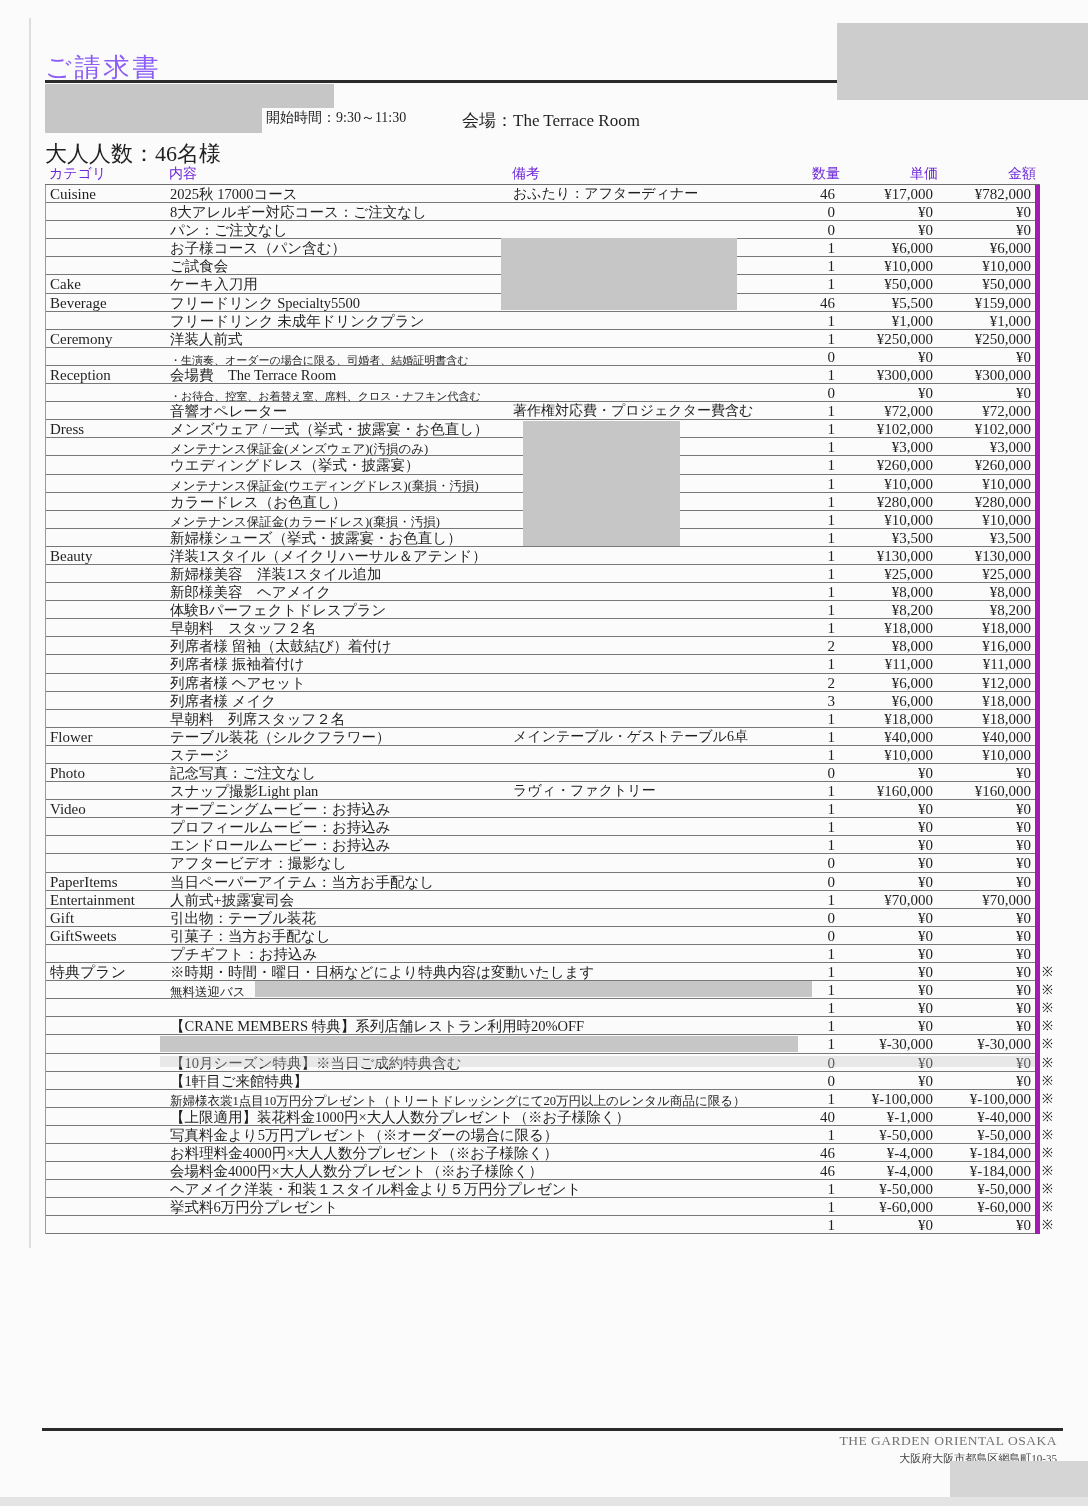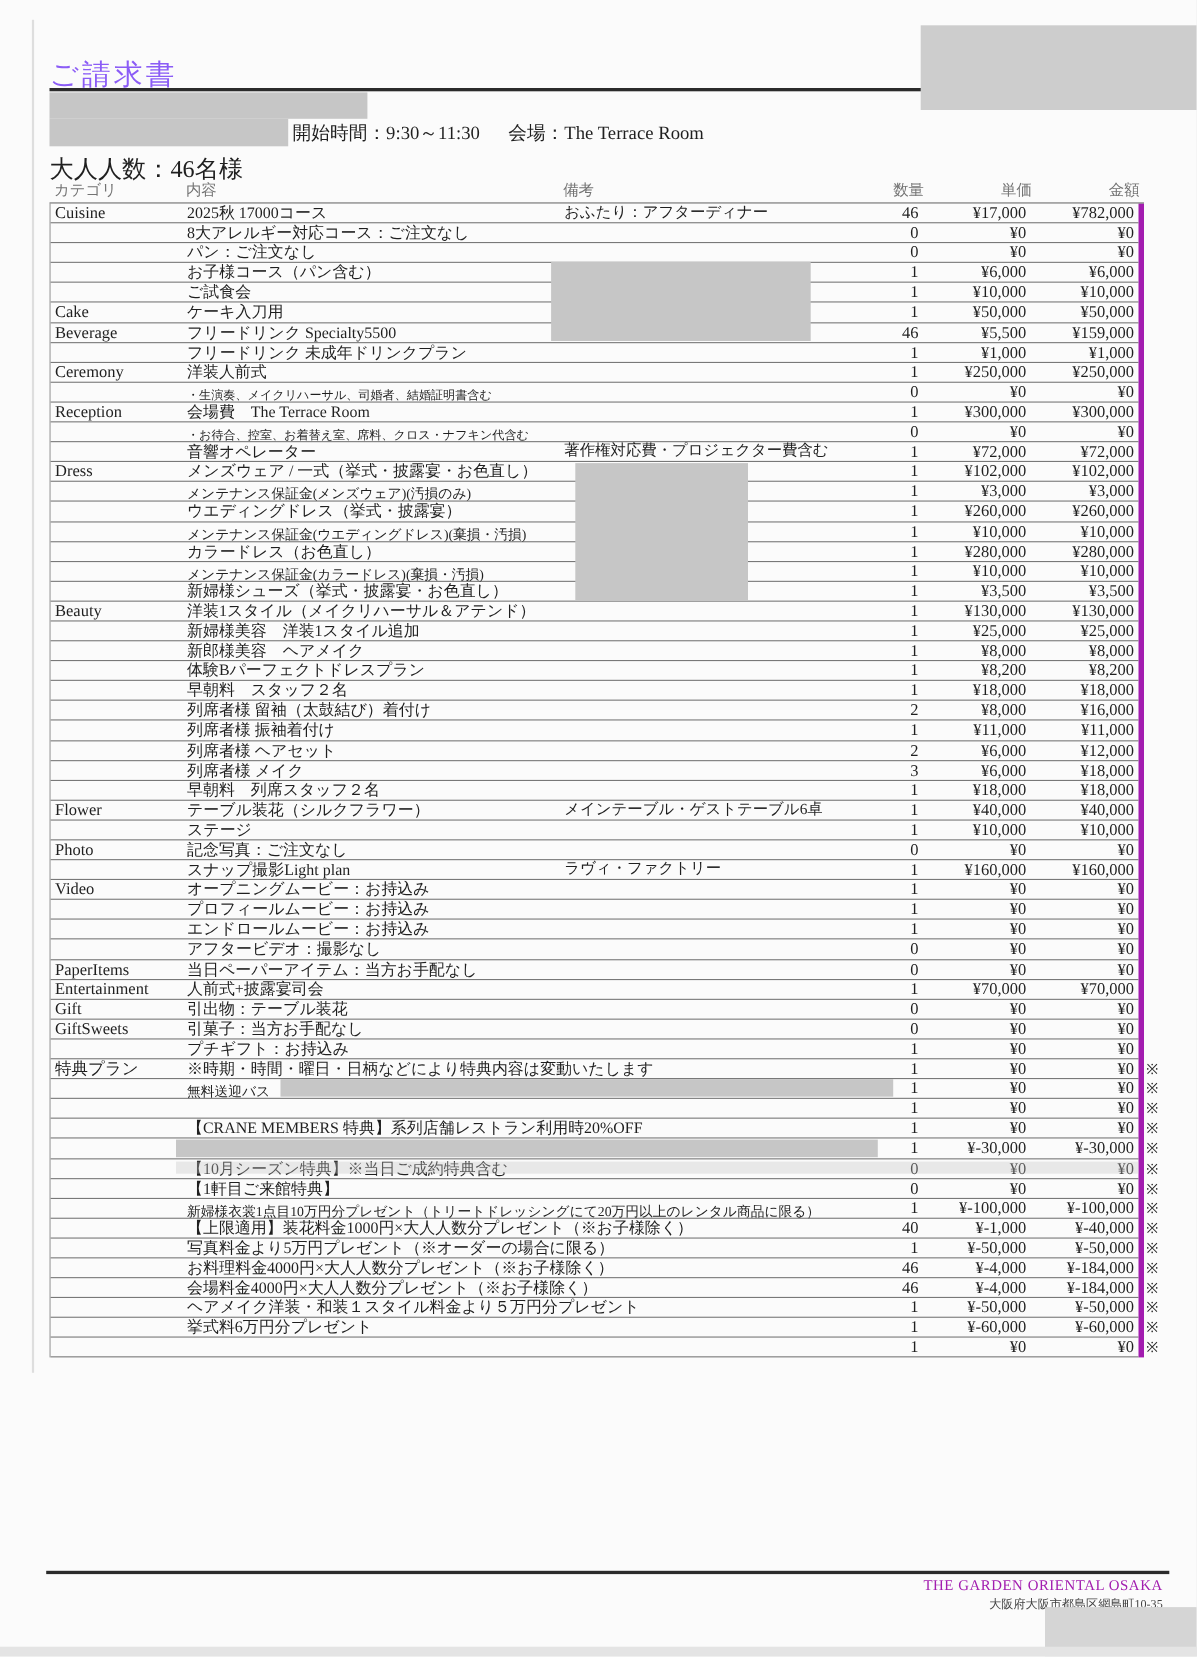--- a/index.html
+++ b/index.html
@@ -6,44 +6,44 @@
   .page{
     position:relative;width:1088px;height:1506px;background:#fbfbfb;
     font-family:"Liberation Serif","DejaVu Serif",serif;color:#1f1f1f;
     overflow:hidden;margin:0 auto;
   }
   
   .logo{position:absolute;left:497px;top:10px;font-family:"Liberation Sans","DejaVu Sans",sans-serif;
     font-size:9.5px;letter-spacing:2.5px;line-height:13px;color:#3d3d3d;}
   .title{position:absolute;left:45px;top:50px;font-size:26px;letter-spacing:3px;color:#8b5cf6;}
   .title-rule{position:absolute;left:45px;top:80px;width:998px;height:2.5px;background:#2b2b2b;}
-  .info-start{position:absolute;left:266px;top:109px;font-size:17px;}
+  .info-start{position:absolute;left:266px;top:109px;font-size:14px;}
   .info-venue{position:absolute;left:462px;top:109px;font-size:17px;}
   .info-adults{position:absolute;left:45px;top:139px;font-size:22px;text-align:right;}
   
   .tbl{position:absolute;left:45px;top:165px;width:995px;}
-  .thead{position:relative;height:19px;border-bottom:1px solid #6e6e6e;font-size:14px;color:#737373;}
+  .thead{position:relative;height:19px;border-bottom:1px solid #6e6e6e;font-size:14px;color:#6d28d9;}
   .tbody{border-left:1px solid #9a9a9a;border-right:5px solid #a21caf;}
   .row{position:relative;height:18.1px;border-bottom:1px solid #787878;box-sizing:border-box;}
   .row span,.thead span{position:absolute;top:1px;line-height:16.5px;white-space:nowrap;}
   .cat{left:4px;font-size:15px;}
   .content{left:124px;font-size:14.5px;}
   .content.sm{font-size:12.5px;top:3px;}
   .content.xs{font-size:11px;top:4px;}
   .remark{left:467px;font-size:14px;}
   .qty{right:200px;font-size:15px;}
   .unit{right:102px;font-size:15px;}
   .amount{right:4px;font-size:15px;}
   .star{right:-18px;font-size:13px;top:2px;}
   .th-cat{left:4px;} .th-content{left:124px;} .th-remark{left:467px;}
   .th-qty{right:200px;} .th-unit{right:102px;} .th-amount{right:4px;}
   
   .footer-rule{position:absolute;left:42px;top:1428px;width:1021px;height:2.5px;background:#2b2b2b;}
   .footer-text{position:absolute;right:31px;top:1433px;text-align:right;}
-  .footer-name{font-size:13.5px;color:#a21caf;letter-spacing:.5px;}
+  .footer-name{font-size:13.5px;color:#737373;letter-spacing:.5px;}
   .footer-addr{font-size:11px;color:#444;margin-top:2px;}
   
   .redact{position:absolute;}
 </style>
 </head>
 <body>
 
 <div class="page">
 
 
@@ -117,21 +117,21 @@
           <span class="amount">¥1,000</span>
         </div>
         <div class="row">
           <span class="cat">Ceremony</span>
           <span class="content">洋装人前式</span>
           <span class="qty">1</span>
           <span class="unit">¥250,000</span>
           <span class="amount">¥250,000</span>
         </div>
         <div class="row">
-          <span class="content xs">・生演奏、メイクリハーサル、司婚者、結婚証明書含む</span>
+          <span class="content xs">・生演奏、オーダーの場合に限る、司婚者、結婚証明書含む</span>
           <span class="qty">0</span>
           <span class="unit">¥0</span>
           <span class="amount">¥0</span>
         </div>
         <div class="row">
           <span class="cat">Reception</span>
           <span class="content">会場費　The Terrace Room</span>
           <span class="qty">1</span>
           <span class="unit">¥300,000</span>
           <span class="amount">¥300,000</span>

